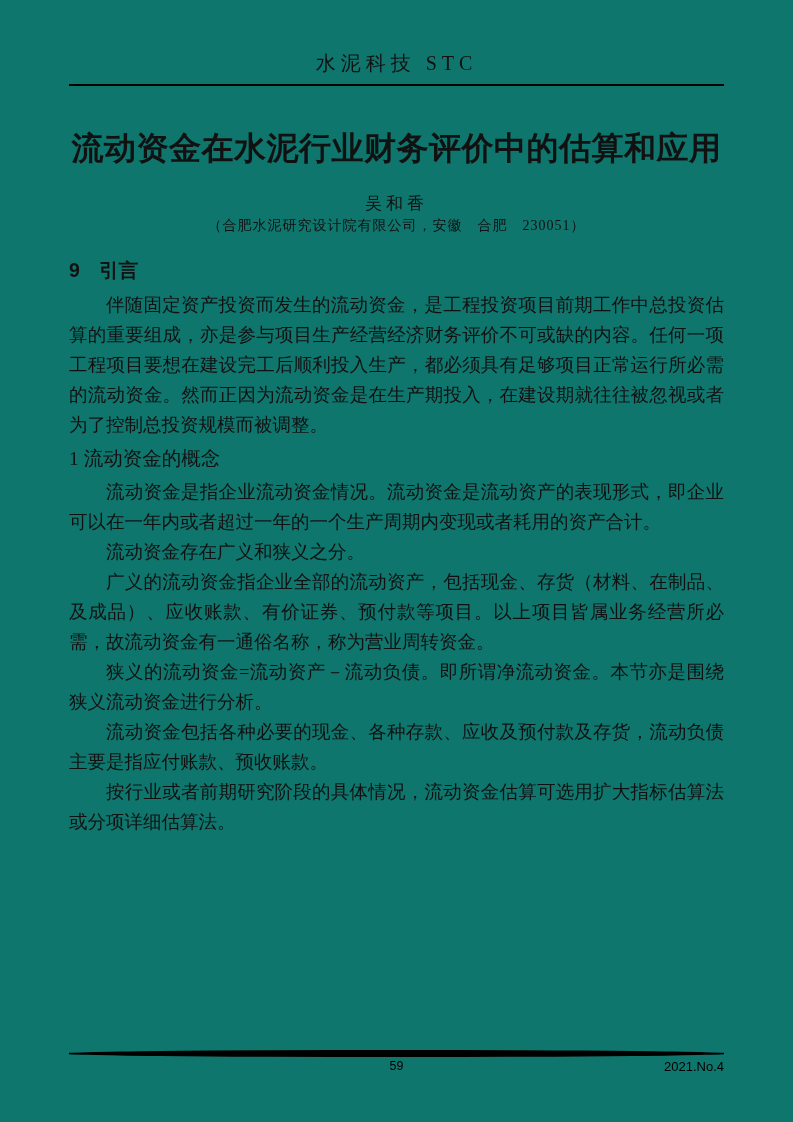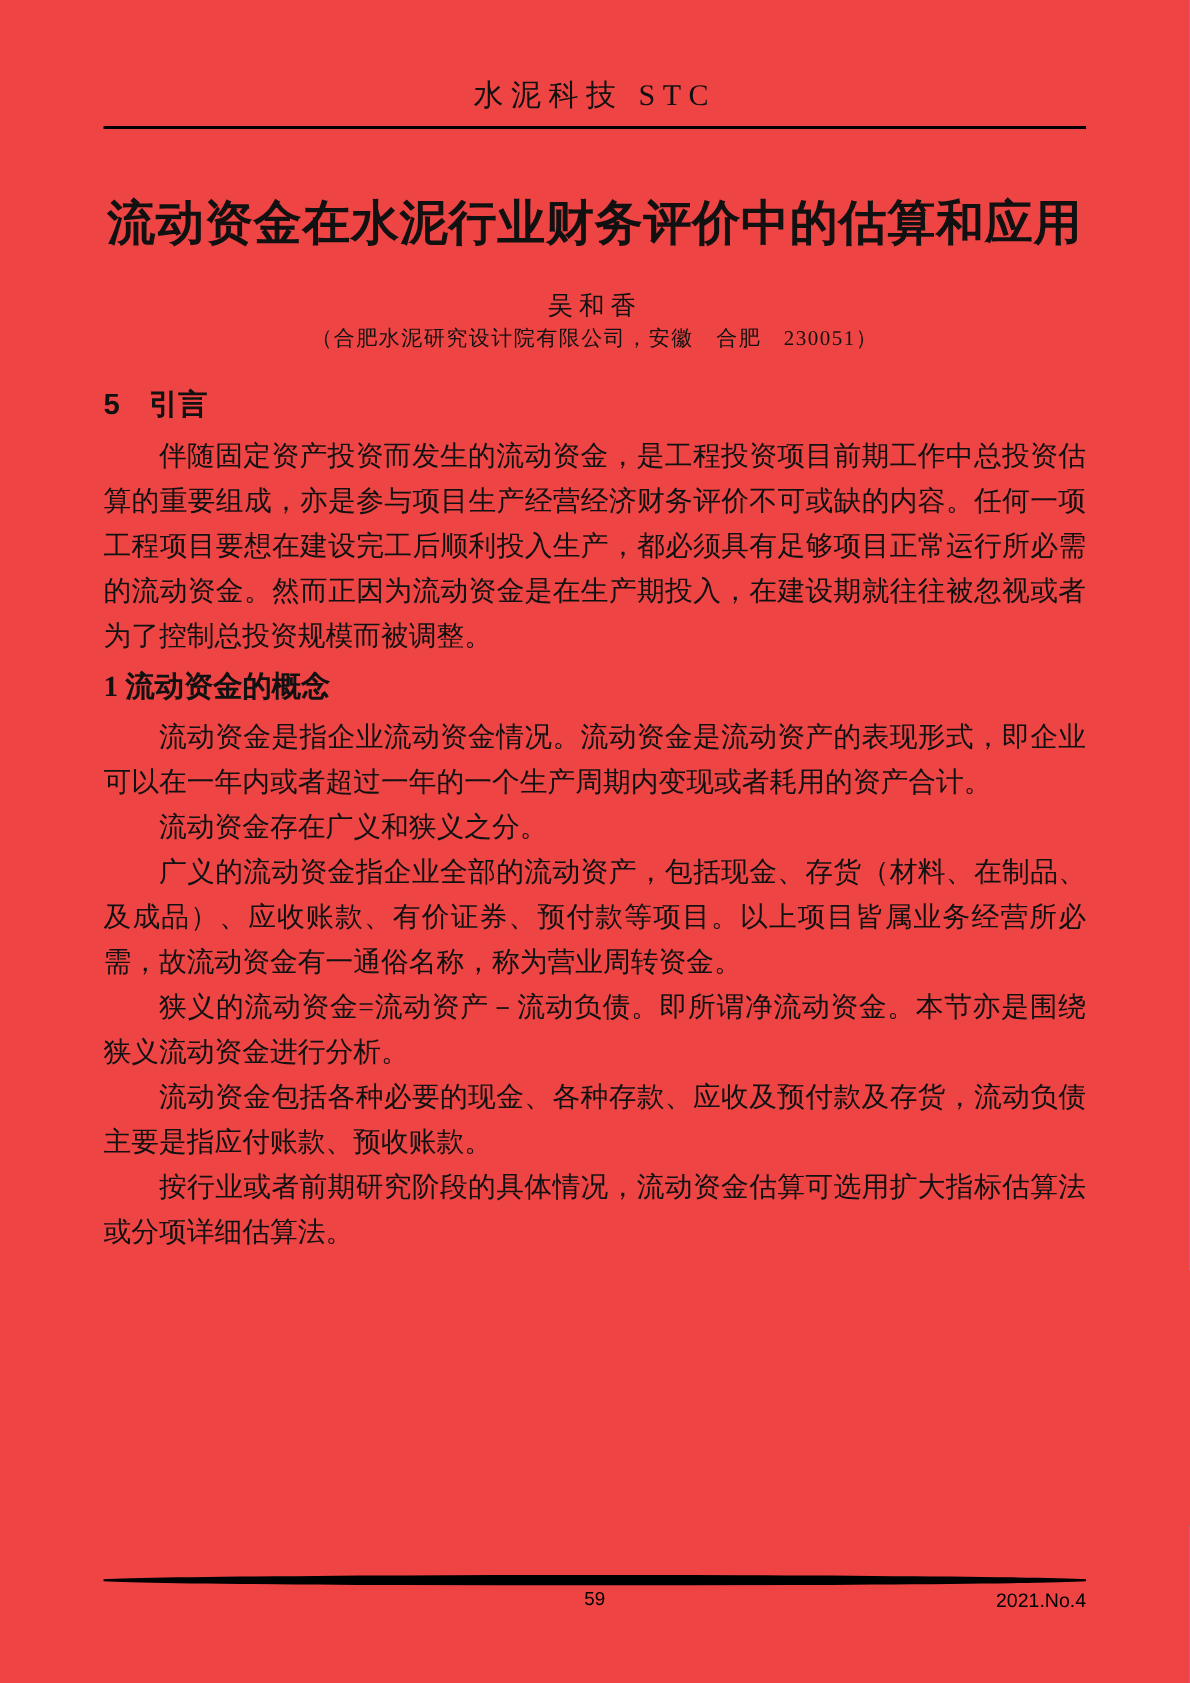--- a/index.html
+++ b/index.html
@@ -2,21 +2,21 @@
 <html><head>
 <meta charset="utf-8">
 <style>
   * { margin: 0; padding: 0; box-sizing: border-box; }
   html, body { background: #888; }
   .page {
     position: relative;
     width: 793px;
     height: 1122px;
     margin: 0 auto;
-    background: #ef4444;
+    background: #0f766e;
     color: #111111;
     font-family: "Liberation Serif", "DejaVu Serif", serif;
     overflow: hidden;
   }
   .journal-header {
     position: absolute;
     top: 50px; left: 0; right: 0;
     text-align: center;
     font-size: 20px;
     letter-spacing: 5px;
@@ -66,21 +66,21 @@
   .heading {
     font-size: 19.5px;
     line-height: 37.5px;
   }
   .heading-bold {
     font-family: "Liberation Sans", "DejaVu Sans", sans-serif;
     font-weight: bold;
   }
   .heading-plain {
     font-family: "Liberation Serif", "DejaVu Serif", serif;
-    font-weight: bold;
+    font-weight: normal;
   }
   .footer-bar {
     position: absolute;
     top: 1050px; left: 69px;
     width: 655px; height: 7px;
     background: #000;
     clip-path: ellipse(51% 50% at 50% 50%);
   }
   .footer-row {
     position: absolute;
@@ -113,21 +113,21 @@
   <div class="header-rule"></div>
 
   <div class="article-title">流动资金在水泥行业财务评价中的估算和应用</div>
 
   <div class="author-name">吴和香</div>
 
   <div class="author-affiliation">（合肥水泥研究设计院有限公司，安徽　合肥　230051）</div>
 
   <div class="body-col">
 
-    <div class="heading heading-bold">5　引言</div>
+    <div class="heading heading-bold">9　引言</div>
     <p>伴随固定资产投资而发生的流动资金，是工程投资项目前期工作中总投资估算的重要组成，亦是参与项目生产经营经济财务评价不可或缺的内容。任何一项工程项目要想在建设完工后顺利投入生产，都必须具有足够项目正常运行所必需的流动资金。然而正因为流动资金是在生产期投入，在建设期就往往被忽视或者为了控制总投资规模而被调整。</p>
 
     <div class="heading heading-plain">1 流动资金的概念</div>
     <p>流动资金是指企业流动资金情况。流动资金是流动资产的表现形式，即企业可以在一年内或者超过一年的一个生产周期内变现或者耗用的资产合计。</p>
     <p>流动资金存在广义和狭义之分。</p>
     <p>广义的流动资金指企业全部的流动资产，包括现金、存货（材料、在制品、及成品）、应收账款、有价证券、预付款等项目。以上项目皆属业务经营所必需，故流动资金有一通俗名称，称为营业周转资金。</p>
     <p>狭义的流动资金=流动资产－流动负债。即所谓净流动资金。本节亦是围绕狭义流动资金进行分析。</p>
 
     <p>流动资金包括各种必要的现金、各种存款、应收及预付款及存货，流动负债主要是指应付账款、预收账款。</p>
     <p>按行业或者前期研究阶段的具体情况，流动资金估算可选用扩大指标估算法或分项详细估算法。</p>

